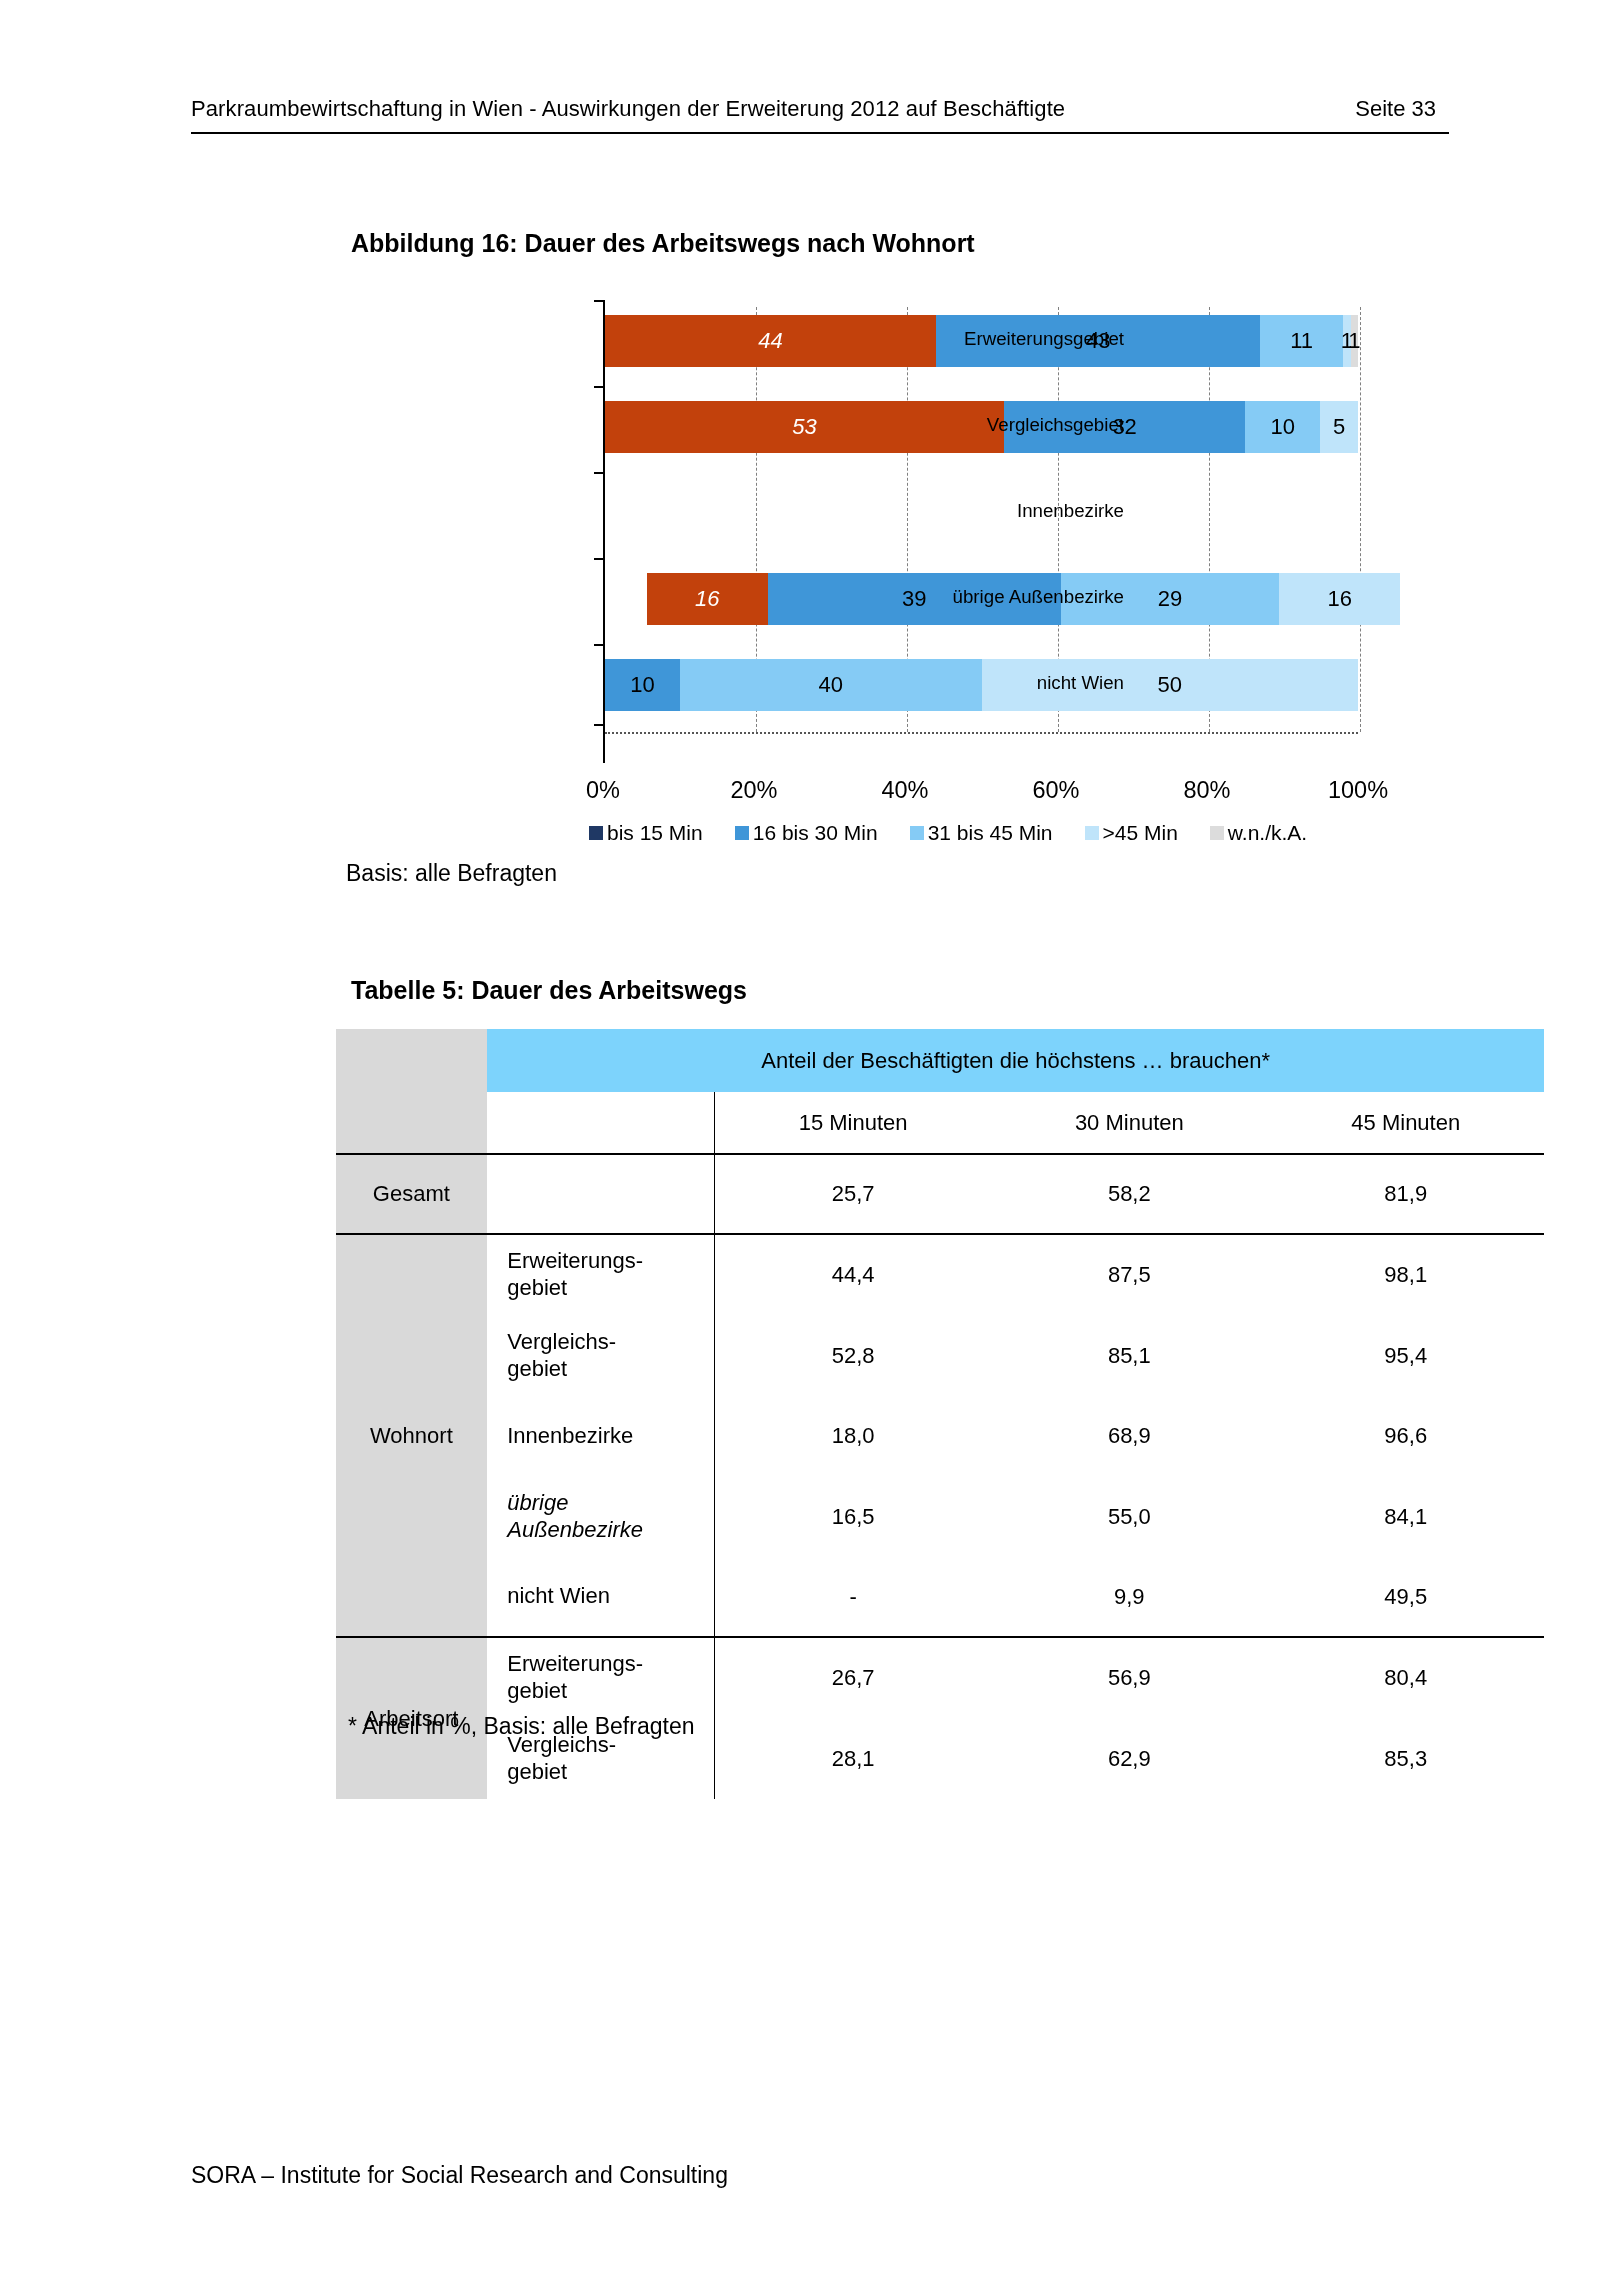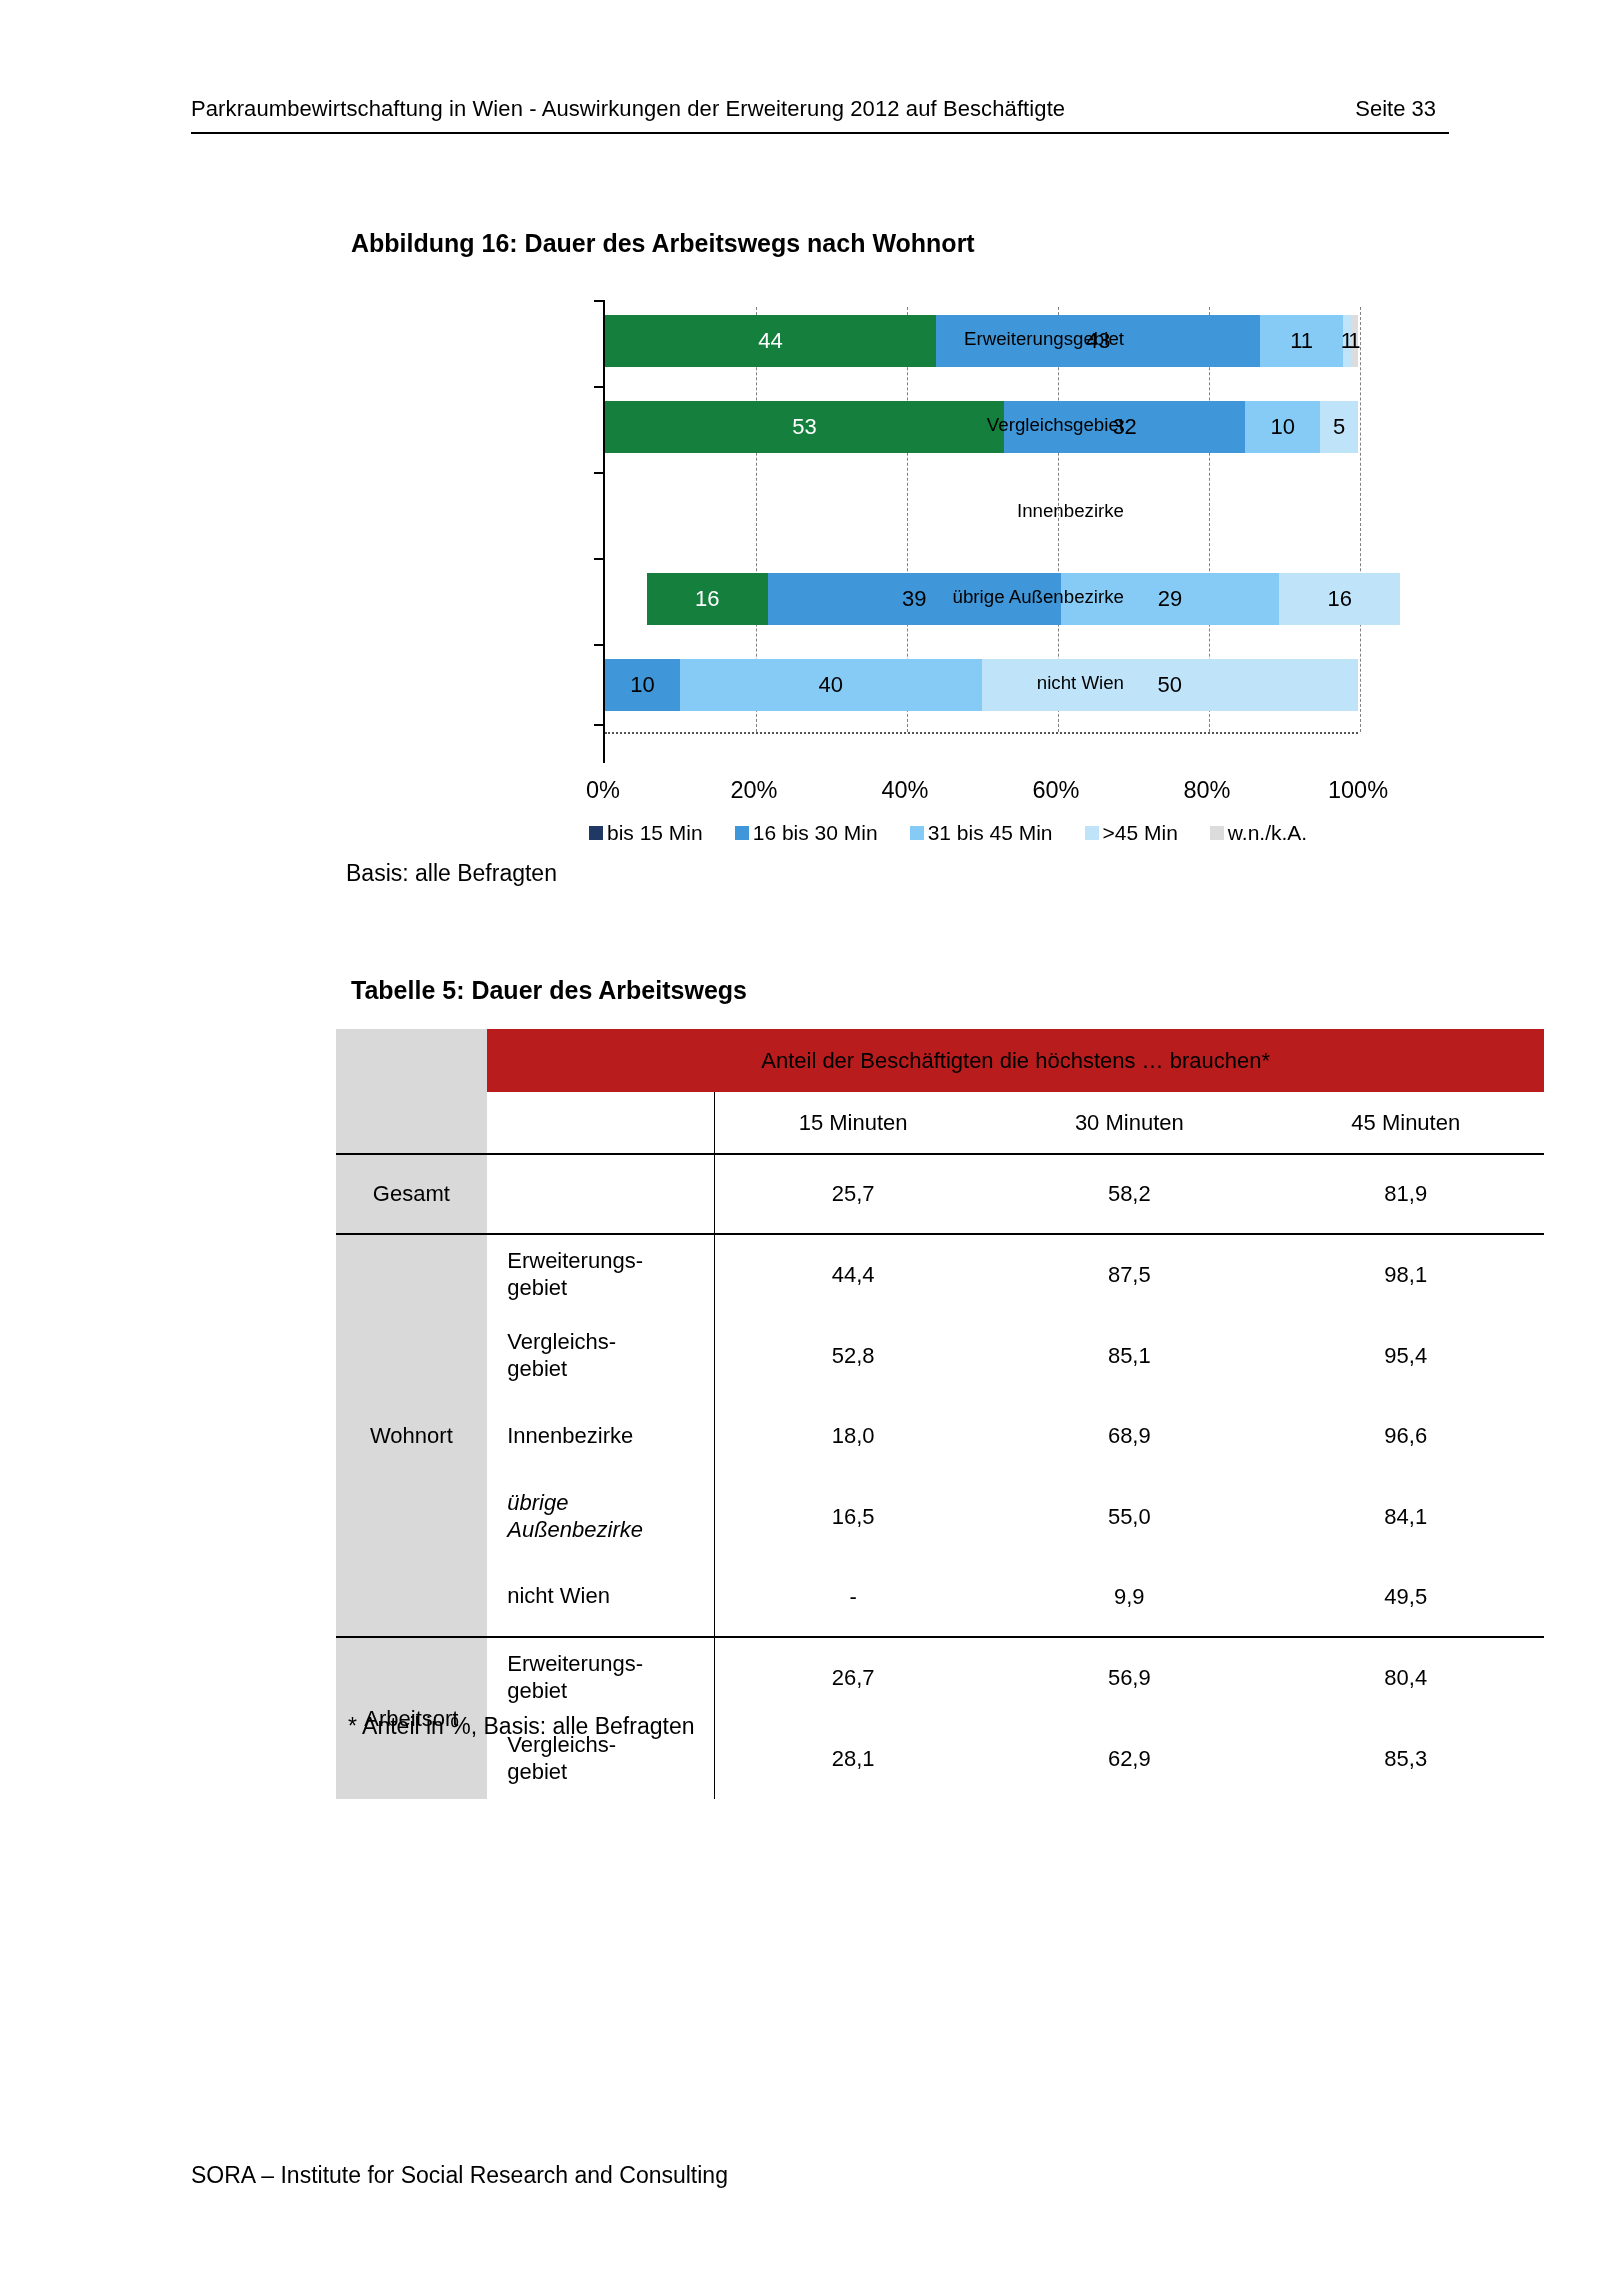--- a/index.html
+++ b/index.html
@@ -99,21 +99,21 @@
   }
   .seg {
     height: 100%;
     display: flex;
     align-items: center;
     justify-content: center;
     font-size: 22px;
     overflow: visible;
     white-space: nowrap;
   }
-  .seg.dark  { background: #15803d; color: #ffffff; }
+  .seg.dark  { background: #c2410c; color: #ffffff; font-style: italic; }
   .seg.med   { background: #3F96D8; color: #000000; }
   .seg.light { background: #85CBF5; color: #000000; }
   .seg.vlight{ background: #BFE4FA; color: #000000; }
   .seg.grey  { background: #DCDCDC; color: #000000; }
 
   .cat-label {
     position: absolute;
     right: 258px;
     font-size: 18.7px;
     text-align: right;
@@ -178,21 +178,21 @@
 
   .grp-cell {
     background: #D9D9D9;
     font-weight: bold;
     text-align: center;
     width: 151px;
     font-size: 22px;
   }
   .grp-blank { background: #D9D9D9; }
   .banner {
-    background: #b91c1c;
+    background: #7dd3fc;
     font-weight: bold;
     text-align: center;
     font-size: 22px;
     height: 63px;
   }
   .sub-cell {
     width: 227px;
     padding-left: 19.5px !important;
     border-left: 1.6px solid #ffffff;
     line-height: 1.22;

